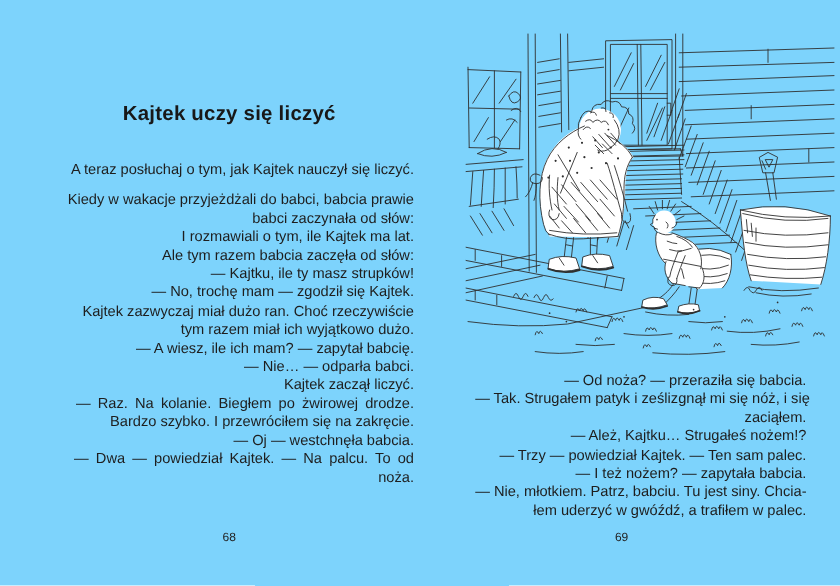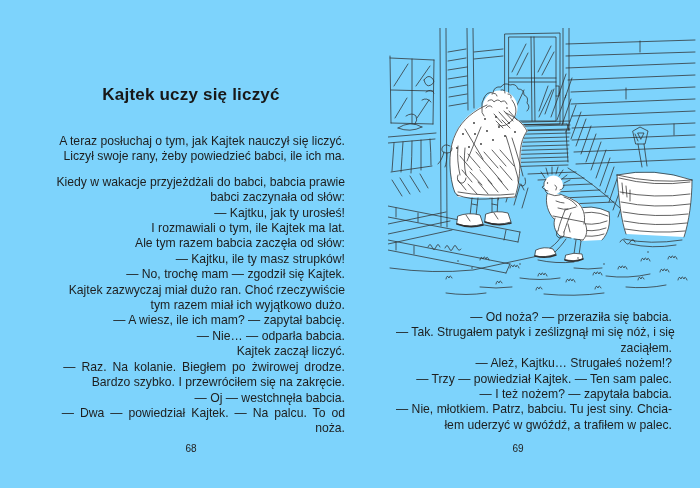--- a/index.html
+++ b/index.html
@@ -22,32 +22,30 @@
 </style>
 </head>
 <body>
 
 <div class="spread">
 
   <div>
     <h1 class="chapter-title">Kajtek uczy się liczyć</h1>
     <div class="textblock" id="left-text">
         <div class="line">A teraz posłuchaj o tym, jak Kajtek nauczył się liczyć.</div>
-        <div class="line">Liczył swoje rany, żeby powiedzieć babci, ile ich ma.</div>
         <div class="line gap">Kiedy w wakacje przyjeżdżali do babci, babcia prawie</div>
         <div class="line">babci zaczynała od słów:</div>
-        <div class="line indent">— Kajtku, jak ty urosłeś!</div>
         <div class="line indent">I rozmawiali o tym, ile Kajtek ma lat.</div>
         <div class="line indent">Ale tym razem babcia zaczęła od słów:</div>
         <div class="line indent">— Kajtku, ile ty masz strupków!</div>
         <div class="line indent">— No, trochę mam — zgodził się Kajtek.</div>
         <div class="line indent">Kajtek zazwyczaj miał dużo ran. Choć rzeczywiście</div>
         <div class="line">tym razem miał ich wyjątkowo dużo.</div>
         <div class="line indent">— A wiesz, ile ich mam? — zapytał babcię.</div>
-        <div class="line indent">— Nie… — odparła babcia.</div>
+        <div class="line indent">— Nie… — odparła babci.</div>
         <div class="line indent">Kajtek zaczął liczyć.</div>
         <div class="line indent justify">— Raz. Na kolanie. Biegłem po żwirowej drodze.</div>
         <div class="line">Bardzo szybko. I przewróciłem się na zakręcie.</div>
         <div class="line indent">— Oj — westchnęła babcia.</div>
         <div class="line indent justify">— Dwa — powiedział Kajtek. — Na palcu. To od</div>
         <div class="line">noża.</div>
       </div>
     <div class="pagenum" id="pagenum-left">68</div>
   </div>
 

